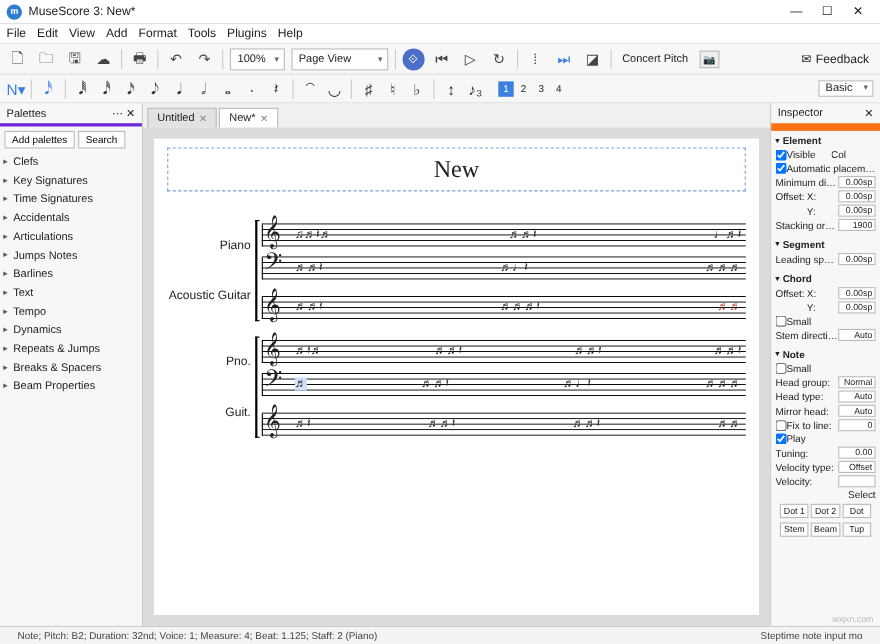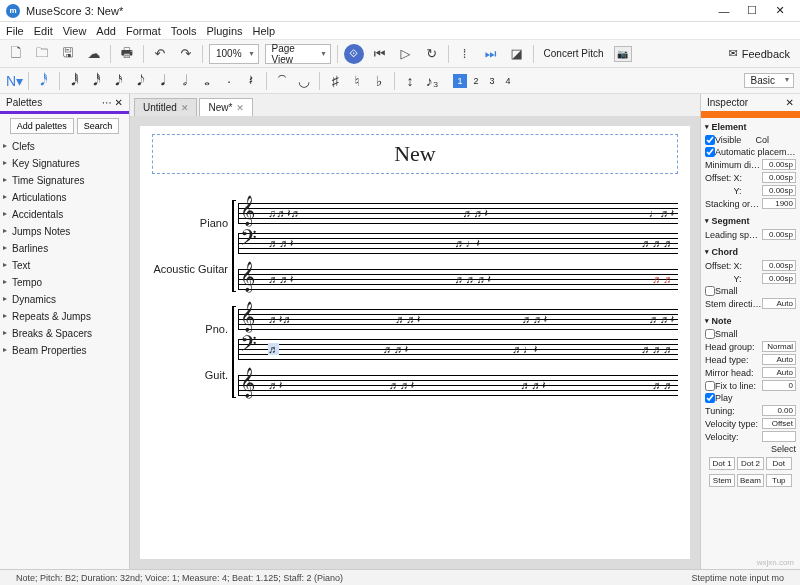--- a/index.html
+++ b/index.html
@@ -8,35 +8,35 @@
 .titlebar .app-icon { width: 14px; height: 14px; border-radius: 50%; background: #2e7cd1; display: inline-flex; align-items: center; justify-content: center; color: #fff; font-size: 8px; font-weight: bold; margin-right: 6px; }
 .titlebar .title { flex: 1; font-size: 11px; }
 .titlebar .win-btn { width: 28px; text-align: center; font-size: 11px; cursor: pointer; }
 .menubar { height: 18px; background: #fff; display: flex; align-items: center; gap: 10px; padding: 0 6px; font-size: 11px; border-bottom: 1px solid #e6e6e6; }
 .menubar span { cursor: pointer; }
 .toolbar1 { height: 28px; background: #f7f7f7; display: flex; align-items: center; gap: 6px; padding: 0 6px; border-bottom: 1px solid #ddd; }
 .tbtn { width: 20px; height: 20px; display: inline-flex; align-items: center; justify-content: center; font-size: 13px; color: #444; cursor: pointer; border-radius: 2px; }
 .sep { width: 1px; height: 18px; background: #ccc; }
 .zoom-box, .view-box { height: 20px; border: 1px solid #bbb; background: #fff; padding: 0 16px 0 6px; display: inline-flex; align-items: center; font-size: 10px; position: relative; }
 .zoom-box::after, .view-box::after { content: "▾"; position: absolute; right: 4px; font-size: 8px; color: #666; }
-.view-box { width: 66px; align-items: center; }
+.view-box { width: 88px; align-items: center; }
 .circle-btn { width: 20px; height: 20px; border-radius: 50%; background: #4b6fc9; color: #fff; display: inline-flex; align-items: center; justify-content: center; font-size: 11px; cursor: pointer; }
 .feedback { margin-left: auto; display: flex; align-items: center; gap: 4px; padding-right: 4px; font-size: 11px; cursor: pointer; }
 .toolbar2 { height: 26px; background: #f7f7f7; display: flex; align-items: center; gap: 8px; padding: 0 6px; border-bottom: 1px solid #ddd; }
 .note-btn { font-size: 14px; color: #333; cursor: pointer; width: 14px; text-align: center; }
 .note-btn.blue { color: #3b7fe0; }
 .voice-box { display: flex; gap: 2px; margin-left: 6px; }
 .voice-box .v { width: 14px; height: 14px; display: inline-flex; align-items: center; justify-content: center; font-size: 9px; cursor: pointer; }
 .voice-box .v.active { background: #3b7fe0; color: #fff; }
 .workspace-sel { margin-left: auto; border: 1px solid #bbb; background: #fff; padding: 1px 18px 1px 6px; font-size: 10px; position: relative; }
 .workspace-sel::after { content: "▾"; position: absolute; right: 4px; font-size: 8px; color: #666; }
 .main { display: flex; height: calc(100% - 22px - 18px - 28px - 26px - 16px); }
 .palettes { width: 130px; background: #f7f7f7; border-right: 1px solid #ccc; display: flex; flex-direction: column; }
 .palettes-hdr { display: flex; justify-content: space-between; align-items: center; padding: 3px 6px; font-size: 10px; border-bottom: 3px solid #6d28d9; }
-.palettes-add { display: flex; gap: 3px; padding: 4px; justify-content: center; }
+.palettes-add { display: flex; gap: 3px; padding: 4px; }
 .palettes-add button { font-size: 9px; padding: 2px 6px; border: 1px solid #bbb; background: #fdfdfd; cursor: pointer; }
 .pal-list { overflow-y: auto; flex: 1; }
 .pal-item { padding: 3px 6px 3px 12px; font-size: 10px; cursor: pointer; position: relative; }
 .pal-item::before { content: "▸"; position: absolute; left: 3px; font-size: 8px; color: #555; }
 .center { flex: 1; display: flex; flex-direction: column; background: #e9e9e9; }
 .tabs { height: 22px; display: flex; align-items: flex-end; gap: 2px; padding: 0 4px; background: #f0f0f0; }
 .tab { padding: 3px 8px; font-size: 10px; background: #e2e2e2; border: 1px solid #bbb; border-bottom: none; display: flex; align-items: center; gap: 4px; cursor: pointer; }
 .tab.active { background: #fff; }
 .tab .close { font-size: 9px; color: #888; }
 .score-area { flex: 1; background: #dcdcdc; padding: 10px; overflow: hidden; position: relative; }
@@ -166,22 +166,22 @@
       <span style="cursor:pointer">⋯ ✕</span>
     </div>
     <div class="palettes-add">
       <button>Add palettes</button>
       <button>Search</button>
     </div>
     <div class="pal-list">
       <div class="pal-item">Clefs</div>
       <div class="pal-item">Key Signatures</div>
       <div class="pal-item">Time Signatures</div>
+      <div class="pal-item">Accidentals</div>
       <div class="pal-item">Articulations</div>
-      <div class="pal-item">Accidentals</div>
       <div class="pal-item">Jumps Notes</div>
       <div class="pal-item">Barlines</div>
       <div class="pal-item">Text</div>
       <div class="pal-item">Tempo</div>
       <div class="pal-item">Dynamics</div>
       <div class="pal-item">Repeats &amp; Jumps</div>
       <div class="pal-item">Breaks &amp; Spacers</div>
       <div class="pal-item">Beam Properties</div>
     </div>
   </div>

